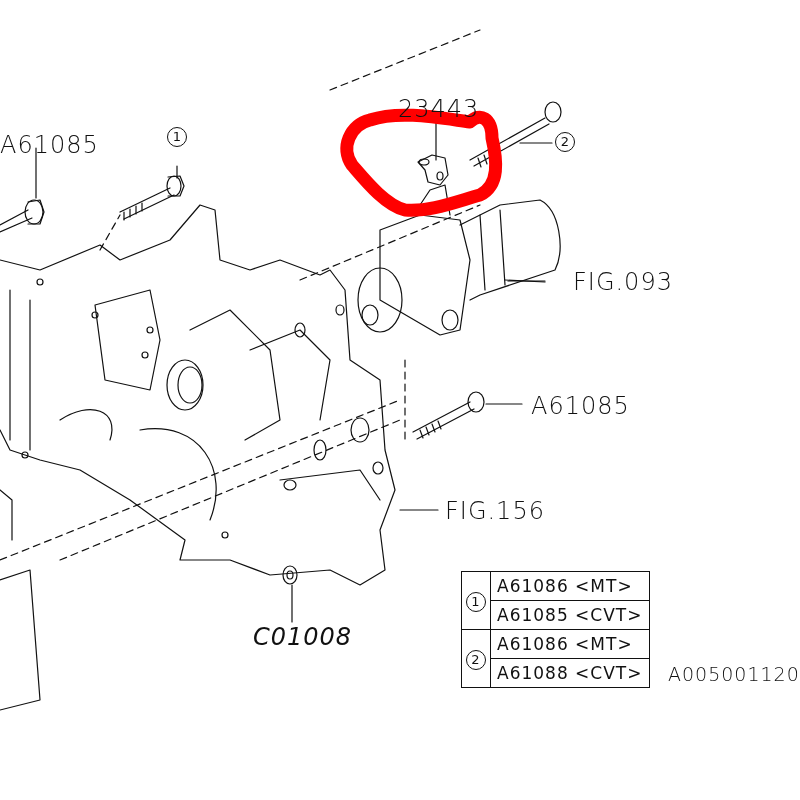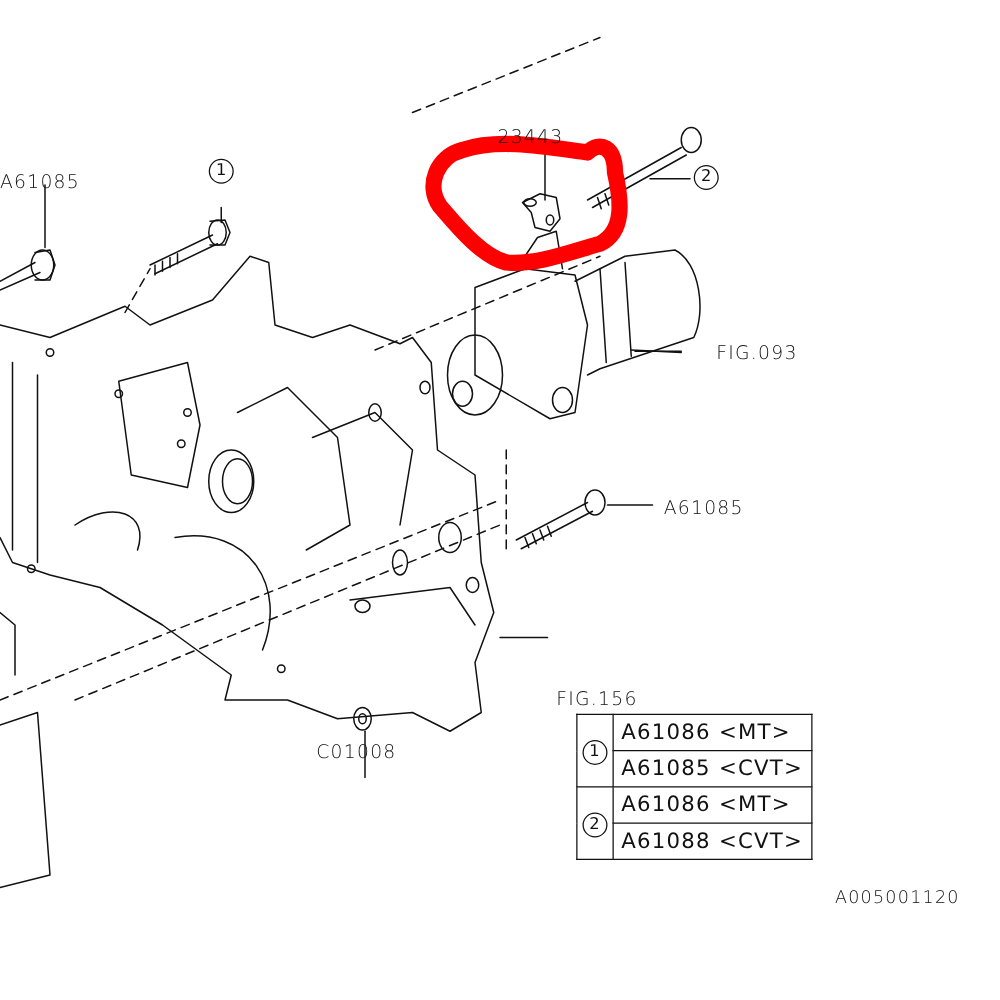--- a/index.html
+++ b/index.html
@@ -1,18 +1,18 @@
 <!DOCTYPE html>
 <html><head>
 <meta charset="utf-8">
 <style>
   html,body{margin:0;padding:0;background:#ffffff;}
   body{width:800px;height:800px;position:relative;overflow:hidden;font-family:"DejaVu Sans Mono","Liberation Mono",monospace;}
   #stage{position:absolute;left:0;top:0;width:800px;height:800px;}
-  .lbl{position:absolute;font-size:15px;color:#111;letter-spacing:1px;white-space:nowrap;line-height:18px;font-family:"DejaVu Sans","Liberation Sans",sans-serif;font-weight:300;}
+  .lbl{position:absolute;font-size:24px;color:#111;letter-spacing:1px;white-space:nowrap;line-height:18px;font-family:"DejaVu Sans","Liberation Sans",sans-serif;font-weight:300;}
   table.legend{position:absolute;left:461px;top:571px;border-collapse:collapse;font-family:"DejaVu Sans","Liberation Sans",sans-serif;font-size:17px;color:#111;}
   table.legend td{border:1px solid #111;padding:0 6px;height:28px;white-space:nowrap;letter-spacing:1px;}
   table.legend td.num{width:19px;text-align:center;padding:0 4px;}
   .circ{display:inline-block;width:18px;height:18px;border:1.3px solid #111;border-radius:50%;font-size:13px;line-height:18px;text-align:center;}
   .circle-lbl{position:absolute;width:18px;height:18px;border:1.3px solid #111;border-radius:50%;font-size:13px;line-height:18px;text-align:center;font-family:"DejaVu Sans","Liberation Sans",sans-serif;color:#111;background:#fff;}
 </style>
 </head>
 <body>
 
 <div id="stage">
@@ -112,23 +112,23 @@
       <line x1="508" y1="281" x2="545" y2="281"></line>
     </g>
 
     <path d="M370 120 C400 110 440 118 470 122 C480 112 492 118 492 138 C497 160 500 185 480 195 C455 202 430 212 405 210 C385 205 365 180 352 165 C340 148 350 125 370 120 Z" fill="none" stroke="#ff0000" stroke-width="13" stroke-linejoin="round" stroke-linecap="round"></path>
   </svg>
 
   <div class="lbl" style="left:398px;top:100px;">23443</div>
   <div class="lbl" style="left:0px;top:136px;">A61085</div>
   <div class="lbl" style="left:531px;top:397px;">A61085</div>
   <div class="lbl" style="left:573px;top:273px;">FIG.093</div>
-  <div class="lbl" style="left:445px;top:502px;margin-top:48px;">FIG.156</div>
-  <div class="lbl" style="left:253px;top:592px;">C01008</div>
-  <div class="lbl" style="left:668px;top:709px;font-size:14px;">A005001120</div>
+  <div class="lbl" style="left:445px;top:502px;">FIG.156</div>
+  <div class="lbl" style="left:253px;top:628px;font-style:italic;">C01008</div>
+  <div class="lbl" style="left:668px;top:665px;font-size:19px;">A005001120</div>
 
   <div class="circle-lbl" style="left:167px;top:127px;">1</div>
   <div class="circle-lbl" style="left:555px;top:132px;">2</div>
 
   <table class="legend">
     <tbody>
         <tr>
       <td class="num" rowspan="2"><span class="circ">1</span></td>
       <td>A61086 &lt;MT&gt;</td>
     </tr>

